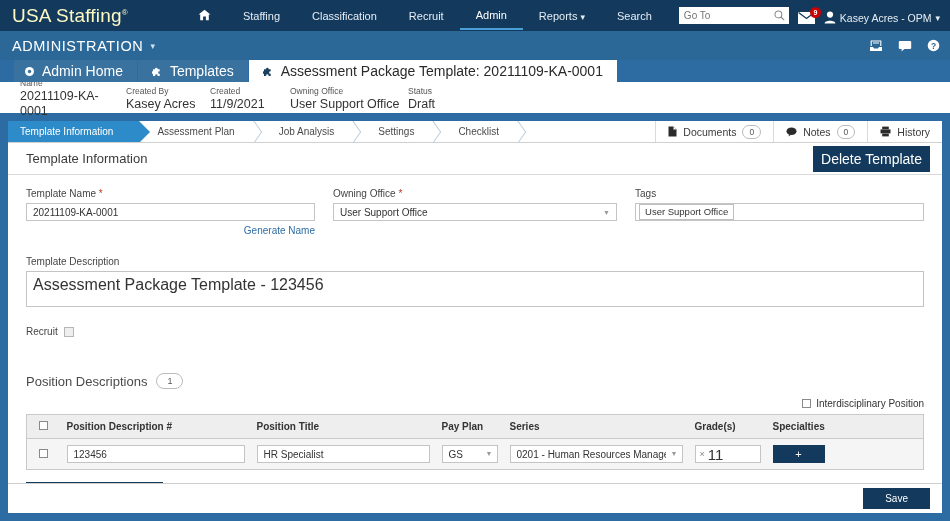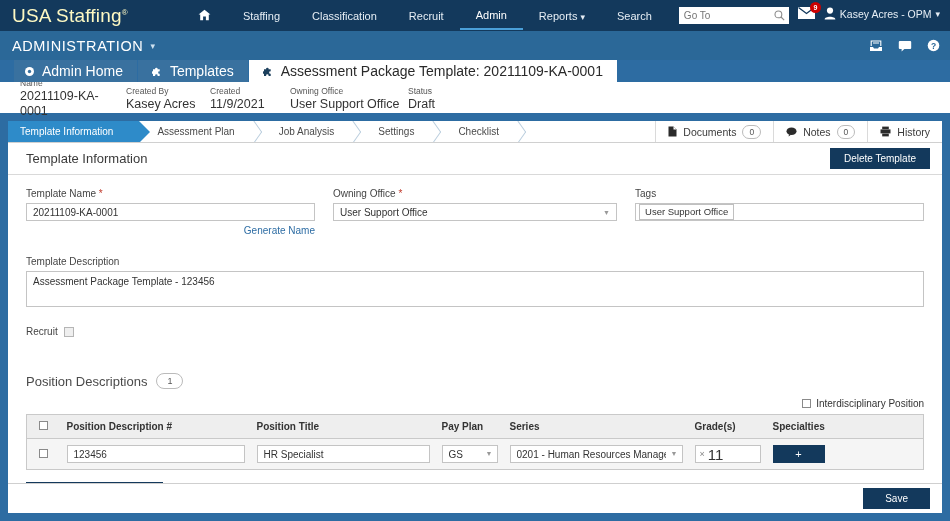--- a/index.html
+++ b/index.html
@@ -23,21 +23,21 @@
     font-weight: 400; position: relative; white-space: nowrap;
   }
   .brand sup { font-size: 8px; vertical-align: super; }
   .nav-links { display: flex; align-items: center; margin-left: 54px; gap: 0; }
   .nav-links a {
     color: #e6eef5; text-decoration: none; font-size: 11px;
     padding: 7px 16px; white-space: nowrap; display: inline-block;
   }
   .nav-links a.active { border-bottom: 2px solid #4a9fd8; color: #fff; }
   .home-ico { display:inline-block; }
-  .nav-right { margin-left: auto; display: flex; align-items: flex-start; gap: 9px; }
+  .nav-right { margin-left: auto; display: flex; align-items: flex-end; gap: 9px; }
   .goto-wrap {
     position: relative; width: 110px; height: 17px; background: #fff;
     display: flex; align-items: center;
   }
   .goto-wrap input {
     border: 0; outline: 0; width: 100%; height: 100%;
     font-size: 10px; padding: 0 16px 0 5px; color: #555;
     font-family: "Liberation Sans", sans-serif; background: transparent;
   }
   .goto-wrap .mag { position: absolute; right: 4px; top: 3px; }
@@ -124,22 +124,22 @@
     padding: 1px 6px; color: #555; background: #fff; line-height: 10px;
   }
 
   
   .panelhead {
     height: 32px; display: flex; align-items: center; padding: 0 12px 0 18px;
     border-bottom: 1px solid #d9d9d9; background: #fff;
   }
   .panelhead h2 { font-size: 13px; font-weight: 400; color: #3a3a3a; }
   .btn-dark {
-    background: #13395c; color: #fff; border: 0; font-size: 10px;
-    padding: 5px 14px; cursor: pointer; font-family: "Liberation Sans", sans-serif;
+    background: #13395c; color: #fff; border: 0; font-size: 14px;
+    padding: 5px 8px; cursor: pointer; font-family: "Liberation Sans", sans-serif;
   }
 
   .body {
     flex: 1; overflow: hidden; padding: 13px 18px 0 18px; background: #fff;
     position: relative;
   }
 
   .row { display: flex; gap: 18px; }
   .fgroup { display: flex; flex-direction: column; }
   .flabel { font-size: 10px; color: #444; margin-bottom: 4px; }
@@ -159,21 +159,21 @@
   .tagbox {
     height: 18px; border: 1px solid #c4c4c4; background: #fff;
     display: flex; align-items: center; padding: 0 3px;
   }
   .chip {
     border: 1px solid #c0c0c0; background: #fff; font-size: 9.5px;
     padding: 0 5px; line-height: 14px; color: #333;
   }
   textarea.desc {
     width: 100%; height: 36px; border: 1px solid #c4c4c4;
-    font-size: 10px; color: #333; padding: 4px 6px; resize: none;
+    font-size: 16px; color: #333; padding: 4px 6px; resize: none;
     font-family: "Liberation Sans", sans-serif; outline: none;
   }
   .cbline { display: flex; align-items: center; gap: 6px; }
   .cb {
     width: 10px; height: 10px; border: 1px solid #b5b5b5; background: #efefef;
     display: inline-block; cursor: pointer;
   }
 
   .sechdr { display: flex; align-items: center; gap: 9px; }
   .sechdr h3 { font-size: 13px; font-weight: 400; color: #4a4a4a; }

